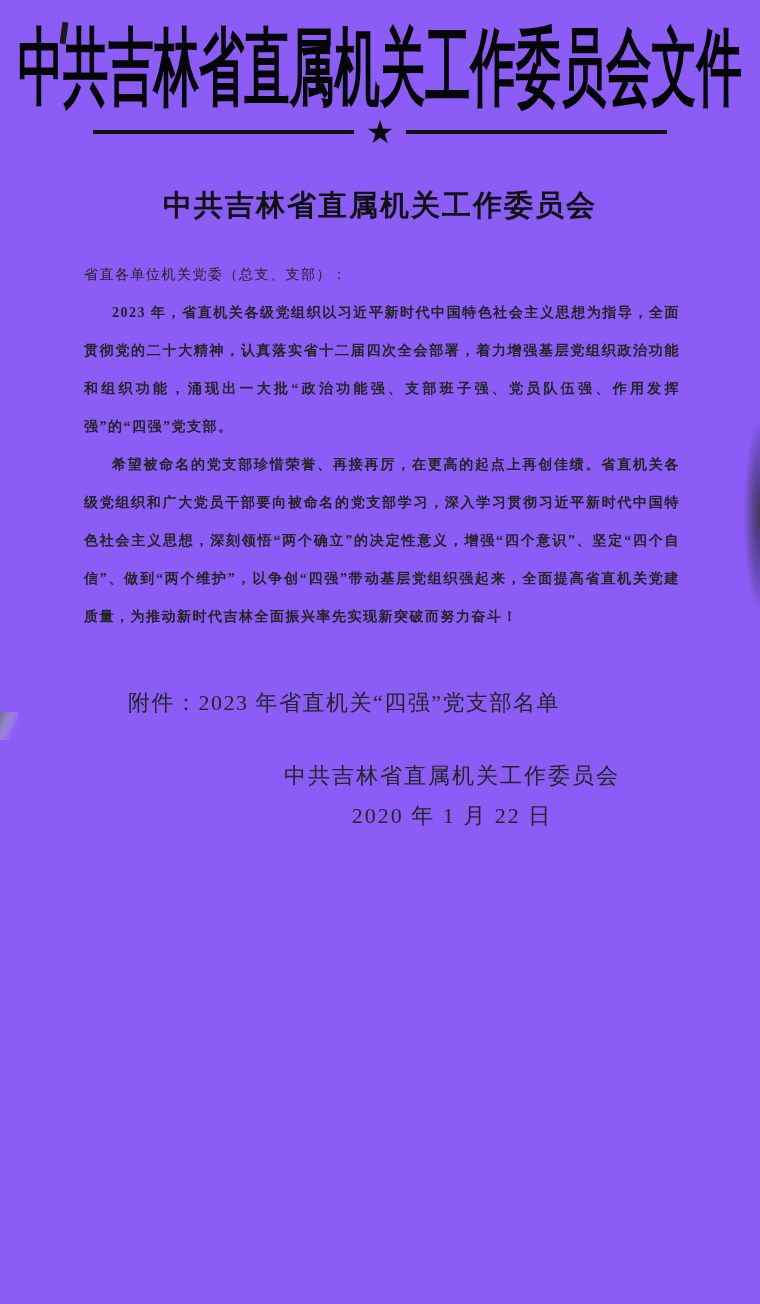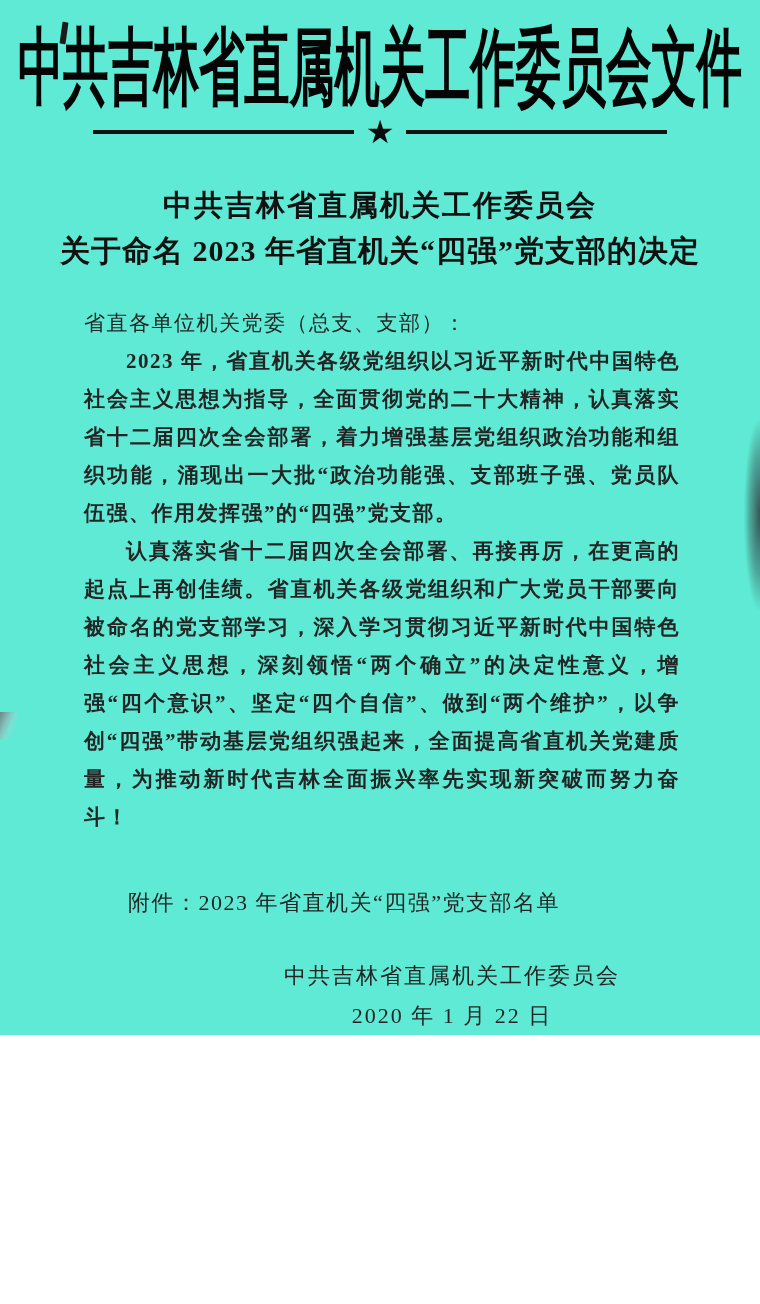--- a/index.html
+++ b/index.html
@@ -1,20 +1,20 @@
 <!DOCTYPE html>
 <html><head>
 <meta charset="utf-8">
 <style>
   html,body { margin:0; padding:0; }
   .page {
     position: relative;
     width: 760px;
-    height: 1035px;
-    background: #5eead4;
+    height: 1304px;
+    background: #8b5cf6;
     overflow: hidden;
     font-family: "Liberation Serif", "DejaVu Serif", serif;
     color: #1c1c1c;
   }
   
   .masthead {
     padding-top: 22px;
     height: 92px;
     display: flex;
     justify-content: center;
@@ -69,21 +69,21 @@
     margin-top: 10px;
     font-size: 30px;
     font-weight: 700;
     letter-spacing: 1px;
     line-height: 38px;
     color: #111;
   }
   
   .body-block {
     margin: 34px 80px 0 84px;
-    font-size: 21px;
+    font-size: 14px;
     line-height: 38px;
     letter-spacing: 1.5px;
     text-align: justify;
     color: #242424;
   }
   .body-block p { margin: 0; }
   .body-block .salutation { text-indent: 0; }
   .body-block .para { text-indent: 2em; font-weight: bold; }
   .attachment {
     margin: 48px 80px 0 84px;
@@ -142,27 +142,26 @@
 
 
   <div class="divider">
     <span class="rule"></span>
     <span class="star">★</span>
     <span class="rule"></span>
   </div>
 
   <div class="title-block">
     <div class="title-line1">中共吉林省直属机关工作委员会</div>
-    <div class="title-line2">关于命名 2023 年省直机关“四强”党支部的决定</div>
   </div>
 
   <div class="body-block">
     <p class="salutation">省直各单位机关党委（总支、支部）：</p>
     <p class="para">2023 年，省直机关各级党组织以习近平新时代中国特色社会主义思想为指导，全面贯彻党的二十大精神，认真落实省十二届四次全会部署，着力增强基层党组织政治功能和组织功能，涌现出一大批“政治功能强、支部班子强、党员队伍强、作用发挥强”的“四强”党支部。</p>
-    <p class="para">认真落实省十二届四次全会部署、再接再厉，在更高的起点上再创佳绩。省直机关各级党组织和广大党员干部要向被命名的党支部学习，深入学习贯彻习近平新时代中国特色社会主义思想，深刻领悟“两个确立”的决定性意义，增强“四个意识”、坚定“四个自信”、做到“两个维护”，以争创“四强”带动基层党组织强起来，全面提高省直机关党建质量，为推动新时代吉林全面振兴率先实现新突破而努力奋斗！</p>
+    <p class="para">希望被命名的党支部珍惜荣誉、再接再厉，在更高的起点上再创佳绩。省直机关各级党组织和广大党员干部要向被命名的党支部学习，深入学习贯彻习近平新时代中国特色社会主义思想，深刻领悟“两个确立”的决定性意义，增强“四个意识”、坚定“四个自信”、做到“两个维护”，以争创“四强”带动基层党组织强起来，全面提高省直机关党建质量，为推动新时代吉林全面振兴率先实现新突破而努力奋斗！</p>
   </div>
 
   <div class="attachment">附件：2023 年省直机关“四强”党支部名单</div>
 
   <div class="sig-block">
     <div>中共吉林省直属机关工作委员会</div>
     <div>2020 年 1 月 22 日</div>
   </div>
 
   <div class="artifact-right"></div>

